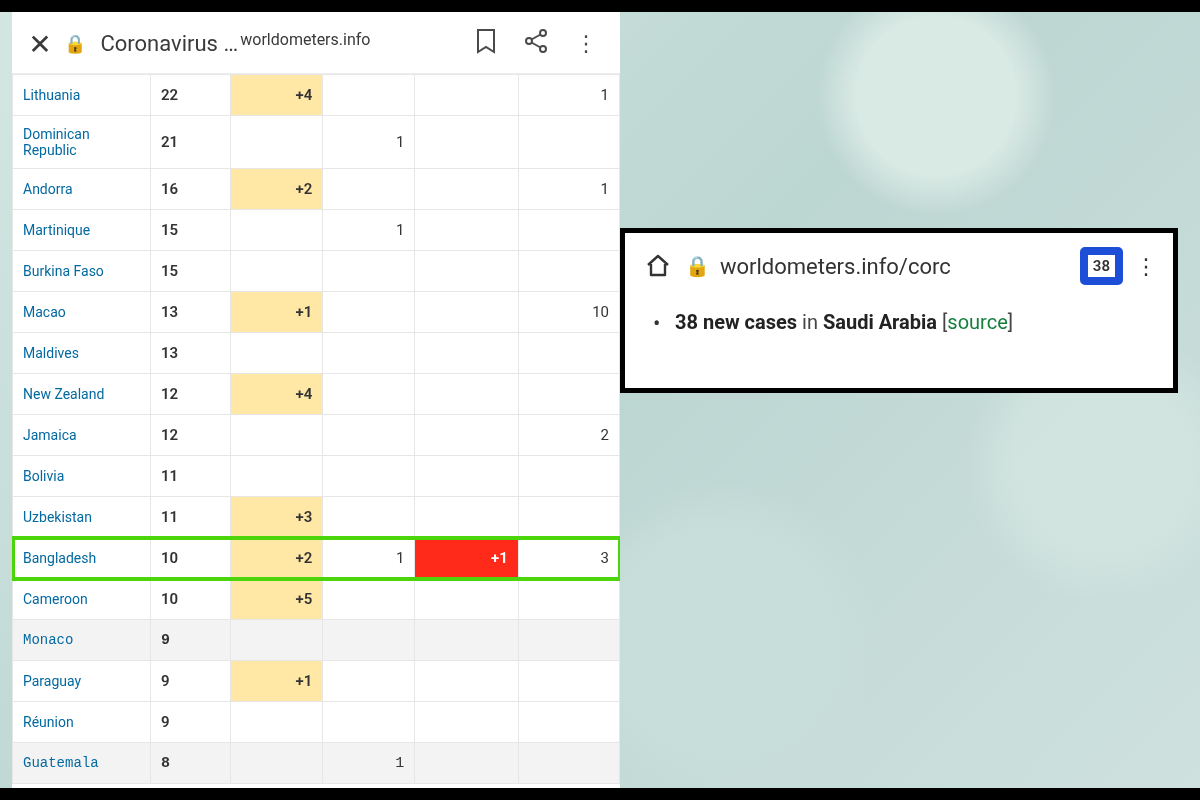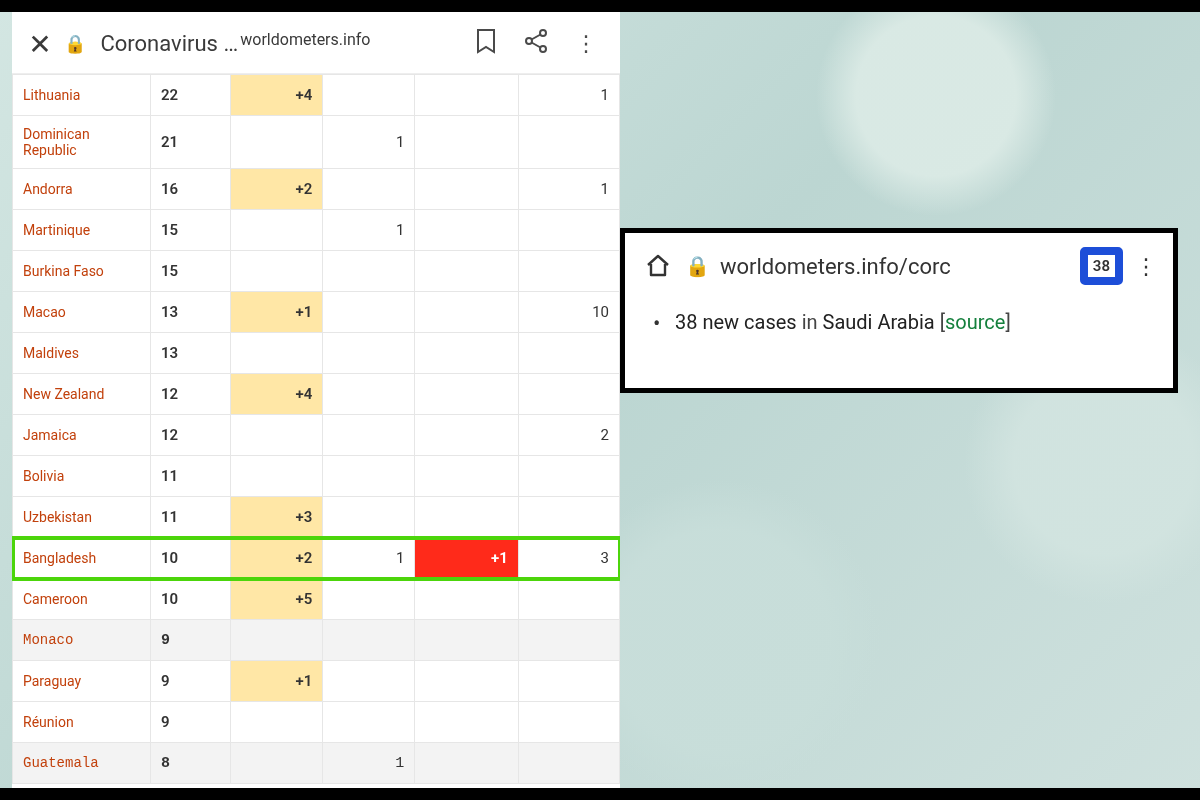--- a/index.html
+++ b/index.html
@@ -22,21 +22,21 @@
   .topbar .lock { font-size:18px; color:#555; }
   .topbar .title-col { flex:0 0 auto; display:flex; line-height:1.15; margin-left:4px; margin-right:auto; max-width:270px; }
   .topbar .title { font-size:22px; color:#3a3a3a; white-space:nowrap; overflow:hidden; text-overflow:ellipsis; }
   .topbar .subtitle { font-size:16px; color:#3a3a3a; }
   .topbar .tb-icon { width:40px; text-align:center; font-size:22px; color:#4a4a4a; cursor:pointer; }
   .topbar .dots { font-size:22px; letter-spacing:0; }
 
   .table-wrap { flex:1; overflow:hidden; position:relative; }
   table.data { width:100%; border-collapse:collapse; table-layout:fixed; font-size:15px; color:#333; }
   table.data td { border:1px solid #e6e6e6; padding:10px 10px; vertical-align:middle; height:41px; }
-  table.data td.country { width:120px; font-size:14px; color:#c2410c; }
+  table.data td.country { width:120px; font-size:14px; color:#0369a1; }
   table.data td.num { text-align:left; width:70px; font-weight:600; }
   table.data td.new { text-align:right; width:80px; font-weight:600; }
   table.data td.new.hl { background:#ffe7a6; }
   table.data td.deaths { text-align:right; width:80px; }
   table.data td.newdeaths { text-align:right; width:90px; font-weight:700; }
   table.data td.newdeaths.hl { background:#ff2a1a; color:#fff; }
   table.data td.rec { text-align:right; width:88px; }
   tr.row-highlight { outline:4px solid #4cd50b; outline-offset:-2px; }
   tr.alt td { background:#f3f3f3;font-family:Liberation Mono, monospace; }
 
@@ -44,21 +44,21 @@
   .popup { position:absolute; top:228px; left:620px; width:558px; background:#fff; border:5px solid #000; padding:0 0 24px 0; }
   .popup .pbar { display:flex; align-items:center; gap:12px; padding:14px 18px 10px 18px; }
   .popup .home { width:30px; height:30px; display:flex; align-items:center; justify-content:center; font-size:24px; color:#333; }
   .popup .url-chip { flex:1; display:flex; align-items:center; gap:10px; font-size:22px; color:#333; }
   .popup .lock2 { font-size:20px; color:#444; }
   .popup .tabcount { border:8px solid #1d4ed8; border-radius:5px; font-size:15px; font-weight:600; padding:2px 5px; min-width:30px; text-align:center; color:#333;}
   .popup .pdots { font-size:22px; color:#333; width:20px; text-align:center; }
   .popup ul { list-style:none; padding:4px 22px 0 34px; }
   .popup li { position:relative; font-size:20px; color:#444; line-height:1.55; padding:8px 8px 8px 16px; margin-bottom:18px; }
   .popup li::before { content:"•"; position:absolute; left:-6px; top:8px; font-size:22px; color:#333; }
-  .popup li b { font-weight:400; color:#222; }
+  .popup li b { font-weight:700; color:#222; }
   .popup a.src { color:#15803d; text-decoration:none; }
   .popup li.box-hl { outline:4px solid #4cd50b; outline-offset:2px; }
 </style>
 </head>
 <body>
 
 <div class="stage">
   <div class="bg-virus"></div>
   <div class="letterbox-top"></div>
   <div class="letterbox-bottom"></div>

